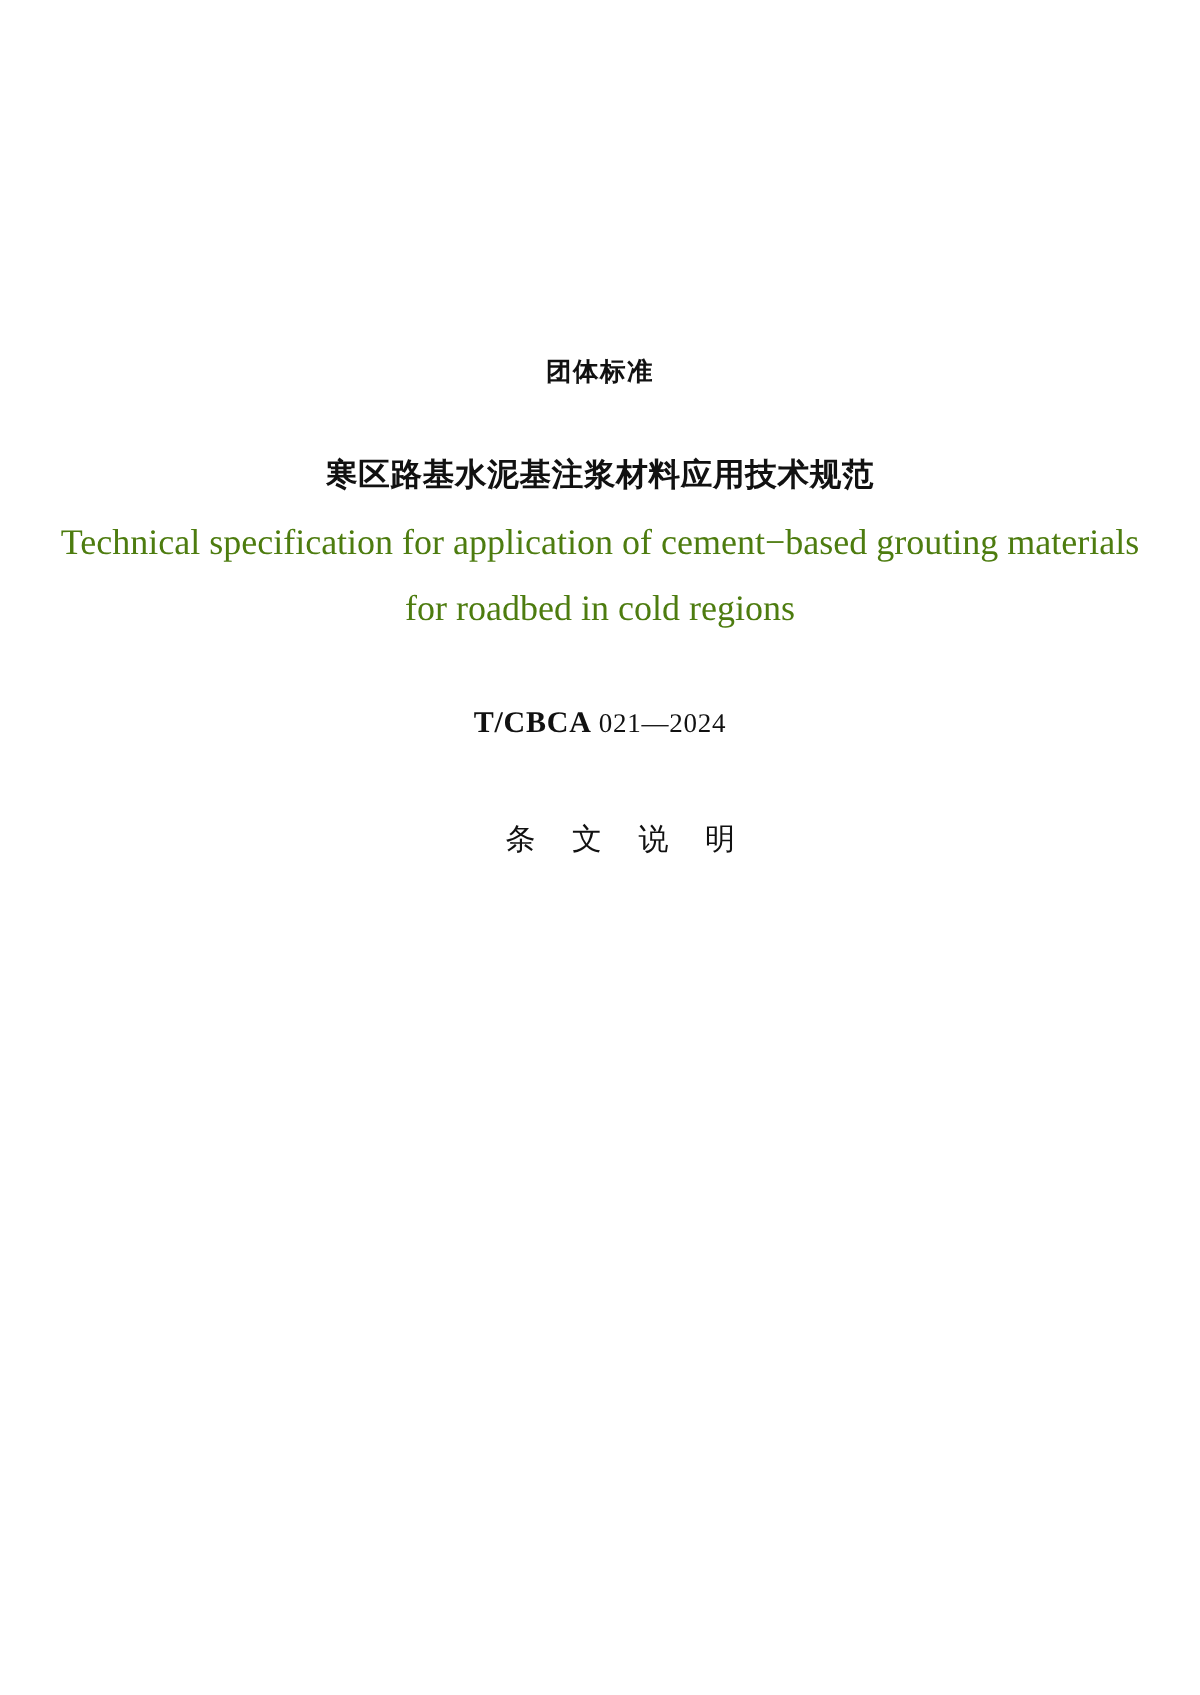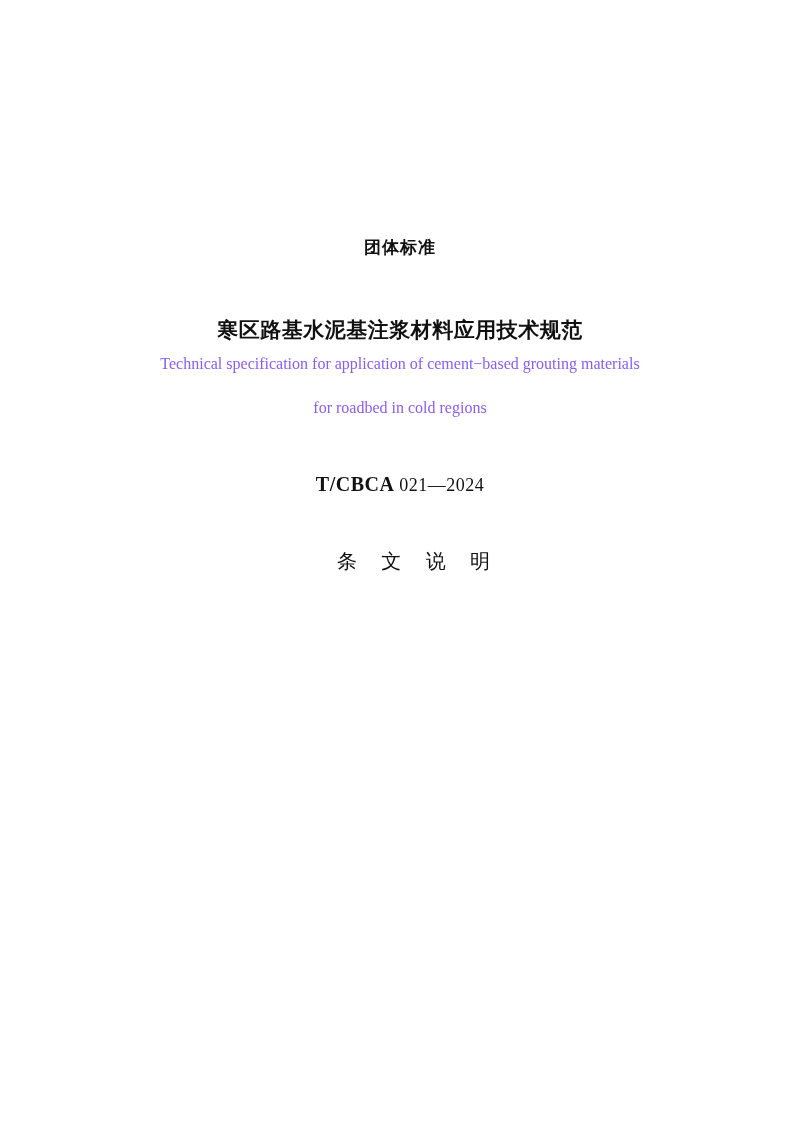--- a/index.html
+++ b/index.html
@@ -28,33 +28,33 @@
   }
   .standard-type {
     margin-top: 236px;
     font-family: "DejaVu Sans", "Liberation Sans", sans-serif;
     font-weight: bold;
     font-size: 17px;
     letter-spacing: 1px;
     color: #111111;
   }
   .title-cn {
-    margin-top: 57px;
+    margin-top: 43px;
     font-family: "DejaVu Sans", "Liberation Sans", sans-serif;
     font-weight: bold;
     font-size: 21px;
     letter-spacing: 0.5px;
     color: #111111;
   }
   .title-en {
-    margin-top: 4px;
+    margin-top: 16px;
     font-family: "Liberation Serif", serif;
-    font-size: 16px;
+    font-size: 24px;
     line-height: 32px;
-    color: #8b5cf6;
+    color: #4d7c0f;
   }
   .title-en .line2 {
     display: block;
     margin-top: 12px;
     font-family: Liberation Serif, serif;
   }
   .standard-no {
     margin-top: 49px;
     font-family: "Liberation Serif", serif;
     font-size: 19px;

